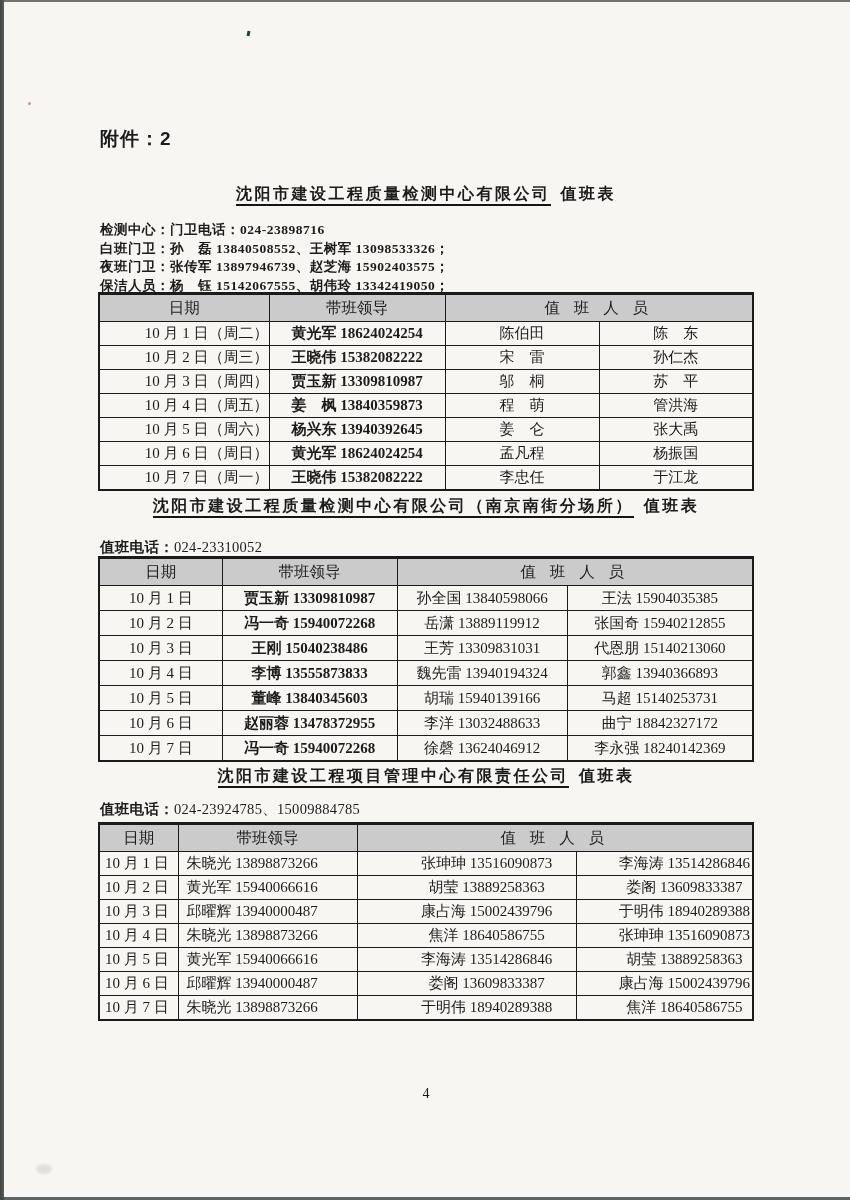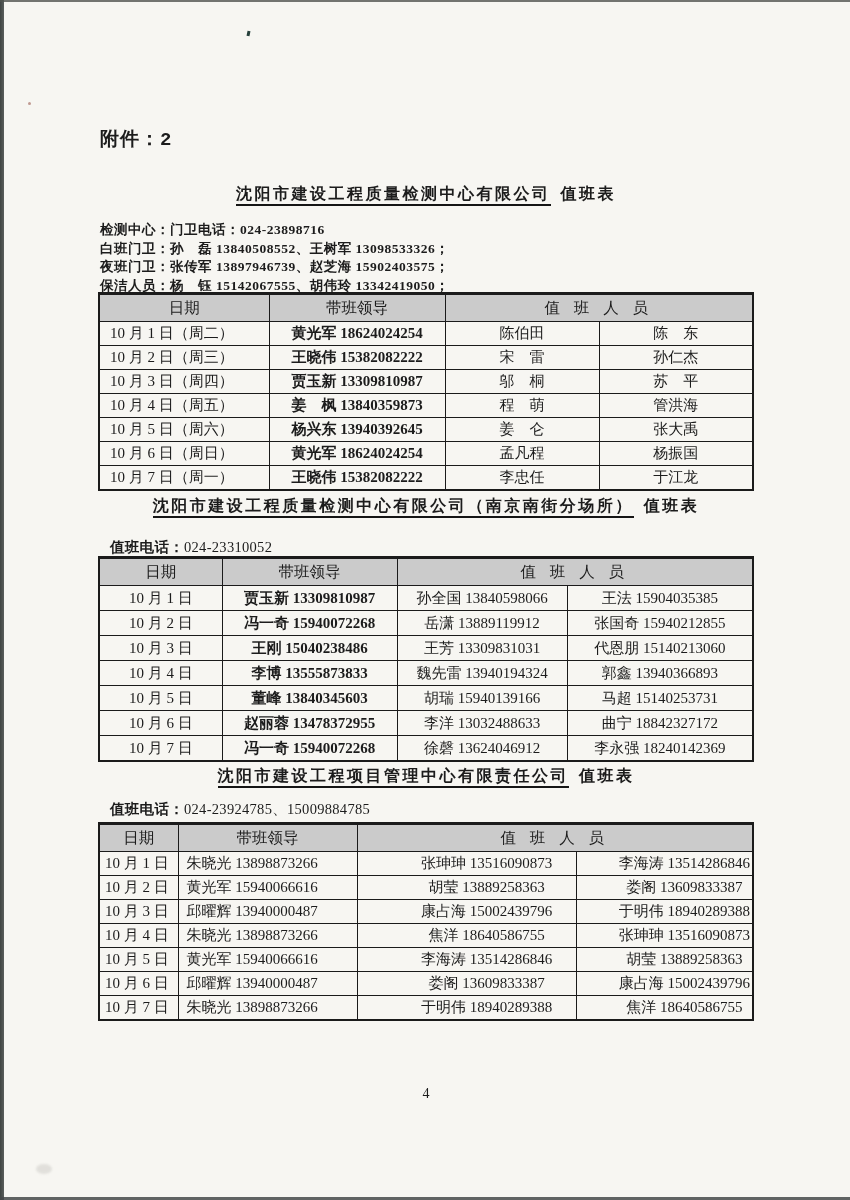--- a/index.html
+++ b/index.html
@@ -13,46 +13,46 @@
     background:linear-gradient(90deg,#3f4442,#5a5e5c);}
   .edge-top{position:absolute;left:0;top:0;width:850px;height:2px;background:#50544f;opacity:.8;}
   .edge-bottom{position:absolute;left:0;bottom:0;width:850px;height:3px;background:#45494a;opacity:.85;}
   .speck-a{position:absolute;left:247px;top:31px;width:3px;height:5px;background:#27403c;transform:rotate(12deg);}
   .speck-b{position:absolute;left:28px;top:102px;width:3px;height:3px;background:#c09a92;border-radius:50%;}
   .smudge{position:absolute;left:36px;top:1164px;width:16px;height:10px;background:#b9b7b2;border-radius:50%;opacity:.35;filter:blur(1px);}
 
   .content{position:absolute;left:98px;top:0;width:656px;height:1200px;}
 
   .attachment{position:absolute;left:2px;top:126px;
-    font-family:Liberation Mono, monospace;
+    font-family:Liberation Sans, sans-serif;
     font-weight:700;font-size:19px;letter-spacing:1px;}
 
   .sec-title{position:absolute;left:0;width:656px;text-align:center;
     font-weight:700;font-size:16px;letter-spacing:2.5px;white-space:nowrap;}
   .sec-title .u{border-bottom:2px solid #151515;padding-bottom:2px;margin-right:10px;}
 
   .contact-block{position:absolute;left:2px;top:221px;}
   .cl{font-weight:700;font-size:13.5px;line-height:18.5px;letter-spacing:.5px;white-space:pre;}
   .cl-ind{}
 
-  .phone-line{position:absolute;left:12px;font-size:14.5px;letter-spacing:.3px;}
+  .phone-line{position:absolute;left:2px;font-size:14.5px;letter-spacing:.3px;}
   .phone-line .pl-label{font-weight:700;}
 
   table.duty-table{position:absolute;left:0;border-collapse:collapse;table-layout:fixed;
     width:654px;border:2px solid #1b1b1b;border-top:3.5px solid #1b1b1b;
     font-size:15px;}
   .duty-table th,.duty-table td{border:1px solid #1b1b1b;padding:0;overflow:hidden;white-space:nowrap;}
   .duty-table th{background:#cbcbcb;font-weight:400;font-size:15.5px;height:26px;text-align:center;}
   .duty-table th.h-staff{letter-spacing:5px;}
   .duty-table td{height:23px;}
 
   
   .t1{top:292px;}
   .t1 .col-date{width:170px}.t1 .col-leader{width:176px}.t1 .col-s1{width:154px}.t1 .col-s2{width:154px}
-  .t1 .c-date{text-align:left;padding-left:10px;}
+  .t1 .c-date{text-align:right;padding-left:10px;}
   .t1 .c-leader{text-align:center;font-weight:700;}
   .t1 .c-staff1,.t1 .c-staff2{text-align:center;}
 
   
   .t2{top:556px;}
   .t2 .col-date{width:123px}.t2 .col-leader{width:175px}.t2 .col-s1{width:170px}.t2 .col-s2{width:186px}
   .t2 td{text-align:center;height:24px;}
   .t2 .c-leader{font-weight:700;}
 
   

